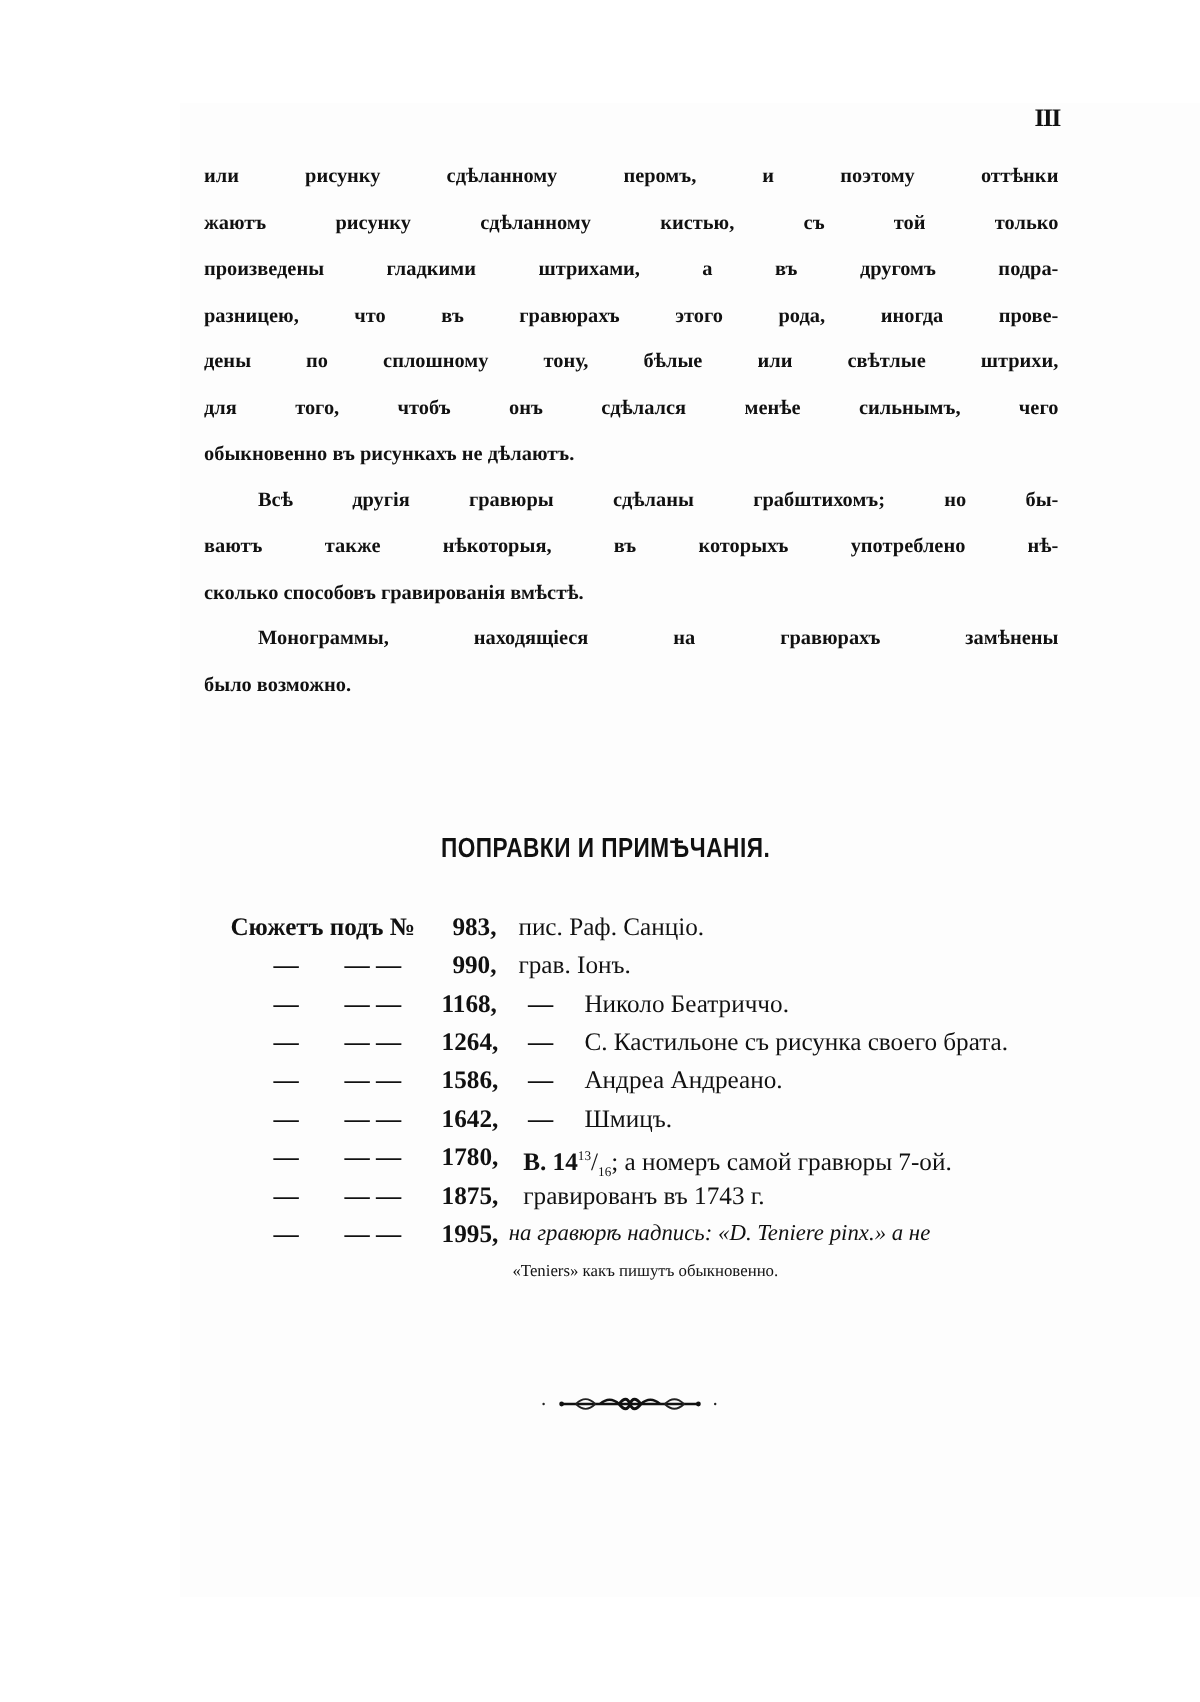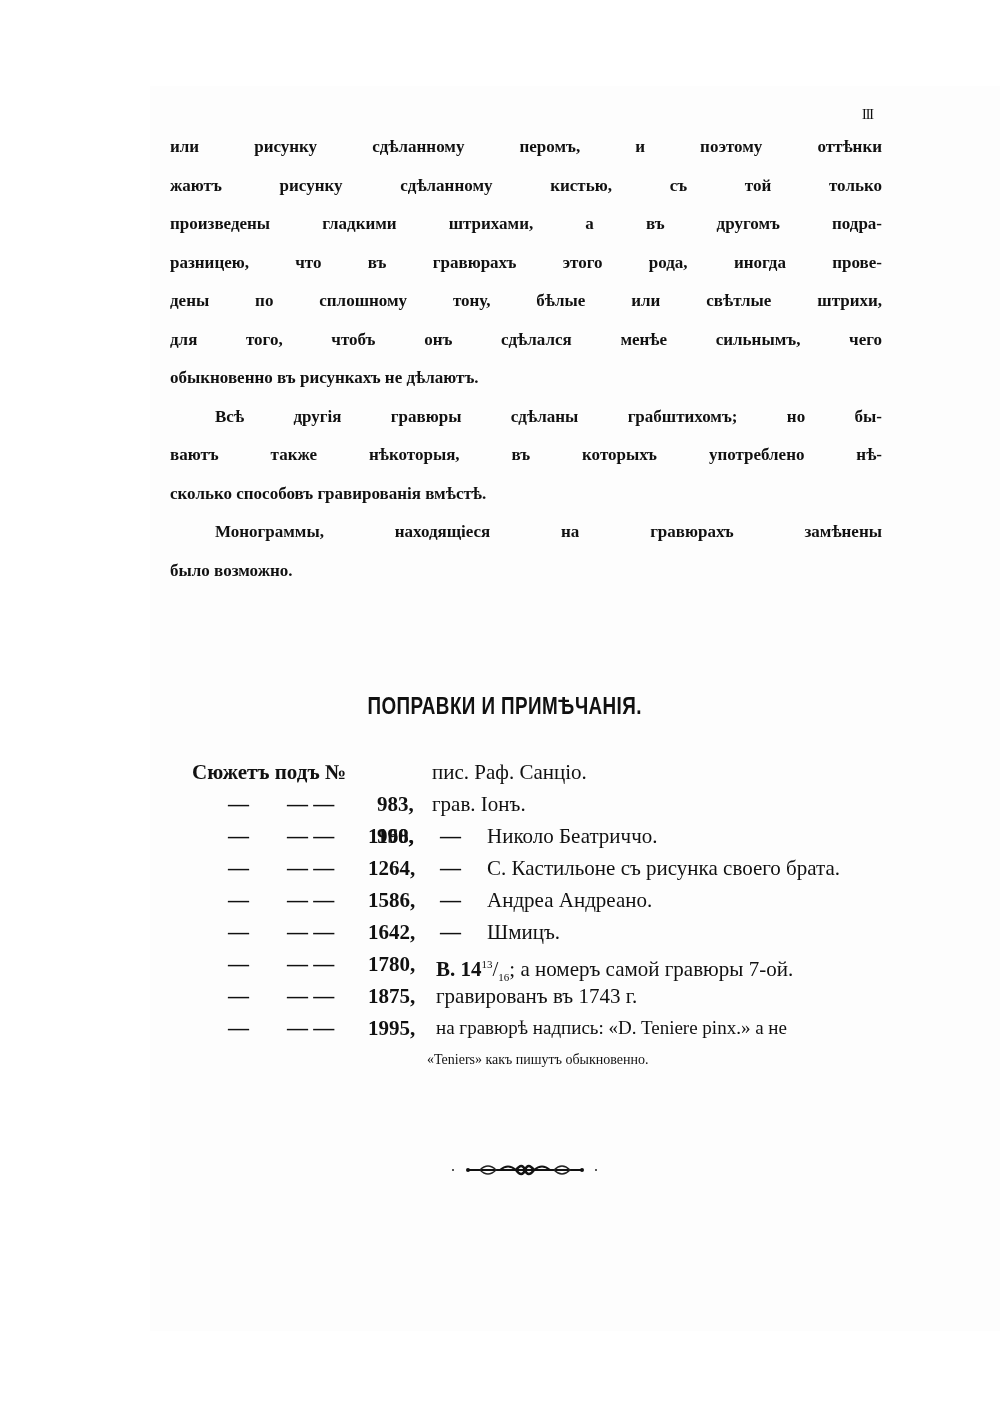--- a/index.html
+++ b/index.html
@@ -20,25 +20,24 @@
       left: 150px;
       top: 86px;
       width: 850px;
       height: 1245px;
       background: #fdfdfd;
     }
     .page-number {
       position: absolute;
       left: 862px;
       top: 86px;
-      font-size: 14px;
-      font-weight: normal;
+      font-size: 21px;
+      font-weight: bold;
       letter-spacing: -1px;
       font-family: "Liberation Serif", serif;
-      margin-top: 21px;
     }
     .body-text {
       position: absolute;
       left: 170px;
       top: 128px;
       width: 712px;
       font-family: "Liberation Serif", serif;
       font-weight: bold;
       font-size: 17px;
       line-height: 38.5px;
@@ -98,21 +97,20 @@
       position: absolute;
       left: 95px;
       font-weight: bold;
     }
     .note-row .num {
       position: absolute;
       font-weight: bold;
     }
     .note-row .num.wide {
       left: 185px;
-      margin-top: 32px;
     }
     .note-row .num.narrow {
       left: 176px;
     }
     .note-row .sep {
       position: absolute;
       left: 248px;
       font-weight: bold;
     }
     .note-row .desc {
@@ -219,21 +217,21 @@
     <span class="dash1">—</span>
     <span class="dash2">— —</span>
     <span class="num narrow">1875,</span>
     <span class="desc-inline" style="left:244px">гравированъ въ 1743 г.</span>
   </div>
 
   <div class="note-row">
     <span class="dash1">—</span>
     <span class="dash2">— —</span>
     <span class="num narrow">1995,</span>
-    <span class="desc-inline" style="left:244px; font-size:19px;">на гравюрѣ надпись: «D. Teniere pinx.» а не</span>
+    <span class="desc-inline" style="left:232px; font-size:19px;font-style:italic;">на гравюрѣ надпись: «D. Teniere pinx.» а не</span>
   </div>
 
   <div class="note-row">
     <span class="desc-cont" style="font-size:14px;">«Teniers» какъ пишутъ обыкновенно.</span>
   </div>
 </div>
 
 <svg class="ornament" viewBox="0 0 150 20" xmlns="http://www.w3.org/2000/svg">
   <circle cx="3" cy="10" r="1" fill="#222"></circle>
   <line x1="18" y1="10" x2="132" y2="10" stroke="#111" stroke-width="2"></line>

